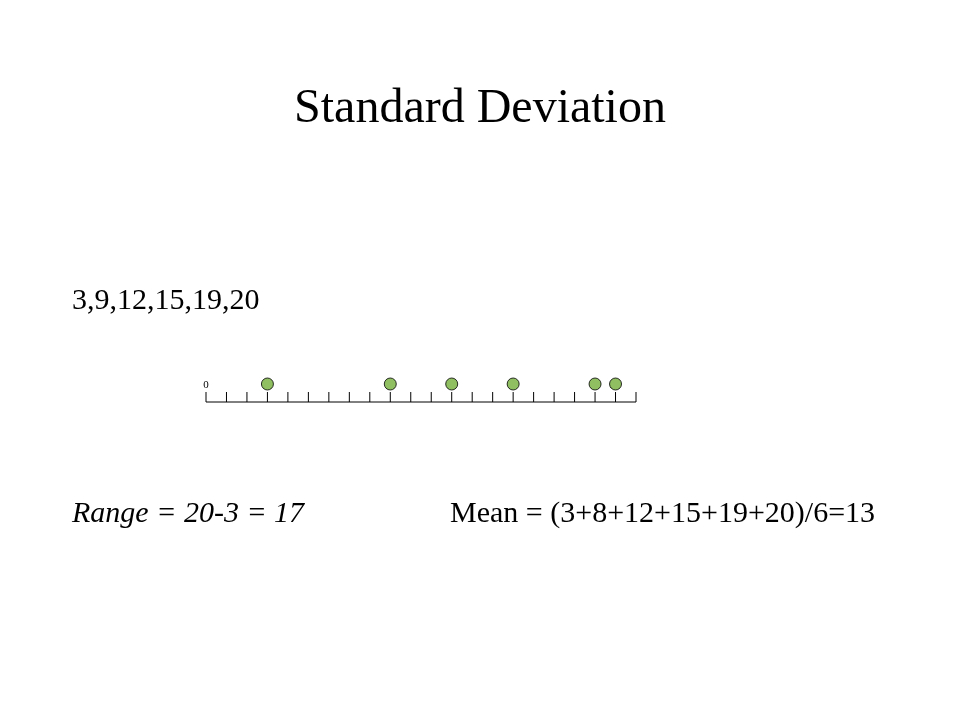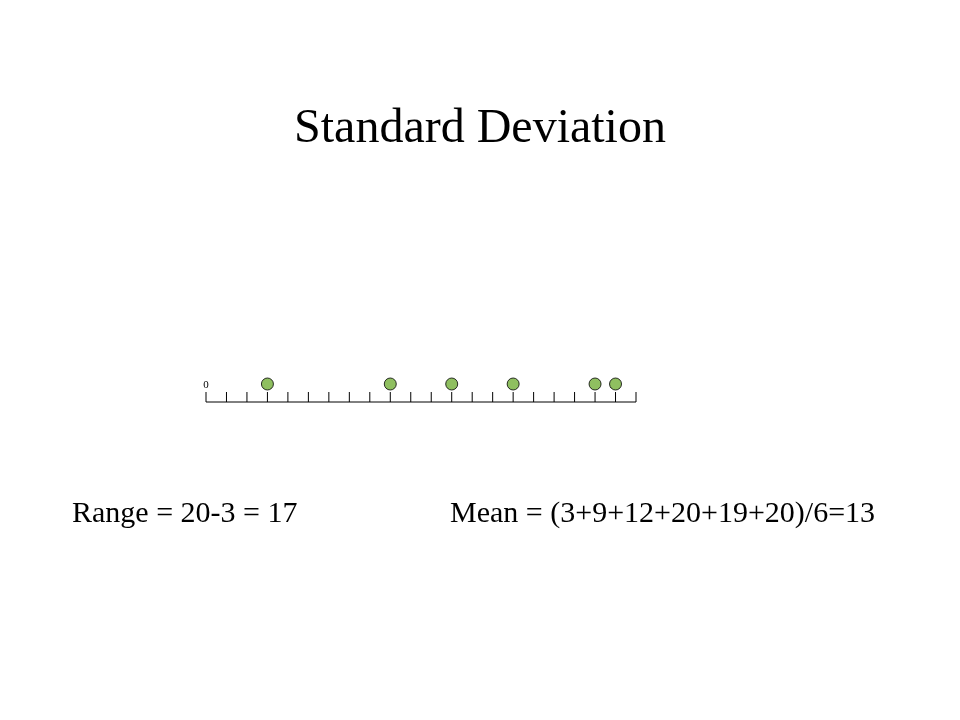--- a/index.html
+++ b/index.html
@@ -16,21 +16,20 @@
     width: 960px;
     height: 720px;
   }
   .title {
     position: absolute;
     top: 78px;
     left: 0;
     width: 960px;
     text-align: center;
     font-size: 48px;
-    margin-top: 20px;
   }
   .intro {
     position: absolute;
     top: 210px;
     left: 72px;
     font-size: 30px;
   }
   .dataset {
     position: absolute;
     top: 282px;
@@ -42,36 +41,38 @@
     top: 362px;
     left: 196px;
     width: 450px;
     height: 60px;
   }
   .range {
     position: absolute;
     top: 495px;
     left: 72px;
     font-size: 30px;
+    font-style: italic;
   }
   .mean {
     position: absolute;
     top: 495px;
     left: 450px;
     font-size: 30px;
   }
 </style>
 </head>
 <body>
 
 <div class="slide">
 
   <div class="title">Standard Deviation</div>
 
 
+  <div class="dataset">3,9,12,15,19,20</div>
 
   <div class="numline-wrap">
     <svg id="numline-svg" width="450" height="60" viewBox="0 0 450 60">
         <line x1="10" y1="40" x2="440" y2="40" stroke="#000" stroke-width="1"></line>
         <line x1="10" y1="40" x2="10" y2="30" stroke="#000" stroke-width="1"></line>
         <line x1="30.476190476190474" y1="40" x2="30.476190476190474" y2="30" stroke="#000" stroke-width="1"></line>
         <line x1="50.95238095238095" y1="40" x2="50.95238095238095" y2="30" stroke="#000" stroke-width="1"></line>
         <line x1="71.42857142857142" y1="40" x2="71.42857142857142" y2="30" stroke="#000" stroke-width="1"></line>
         <line x1="91.9047619047619" y1="40" x2="91.9047619047619" y2="30" stroke="#000" stroke-width="1"></line>
         <line x1="112.38095238095238" y1="40" x2="112.38095238095238" y2="30" stroke="#000" stroke-width="1"></line>
@@ -97,15 +98,15 @@
         <circle cx="194.28571428571428" cy="22" r="6" fill="#8fbf60" stroke="#000" stroke-width="0.8"></circle>
         <circle cx="255.7142857142857" cy="22" r="6" fill="#8fbf60" stroke="#000" stroke-width="0.8"></circle>
         <circle cx="317.14285714285717" cy="22" r="6" fill="#8fbf60" stroke="#000" stroke-width="0.8"></circle>
         <circle cx="399.04761904761904" cy="22" r="6" fill="#8fbf60" stroke="#000" stroke-width="0.8"></circle>
         <circle cx="419.5238095238095" cy="22" r="6" fill="#8fbf60" stroke="#000" stroke-width="0.8"></circle>
       </svg>
   </div>
 
   <div class="range">Range = 20-3 = 17</div>
 
-  <div class="mean">Mean = (3+9+12+20+19+20)/6=13</div>
+  <div class="mean">Mean = (3+8+12+15+19+20)/6=13</div>
 
 </div>
 
 </body></html>

